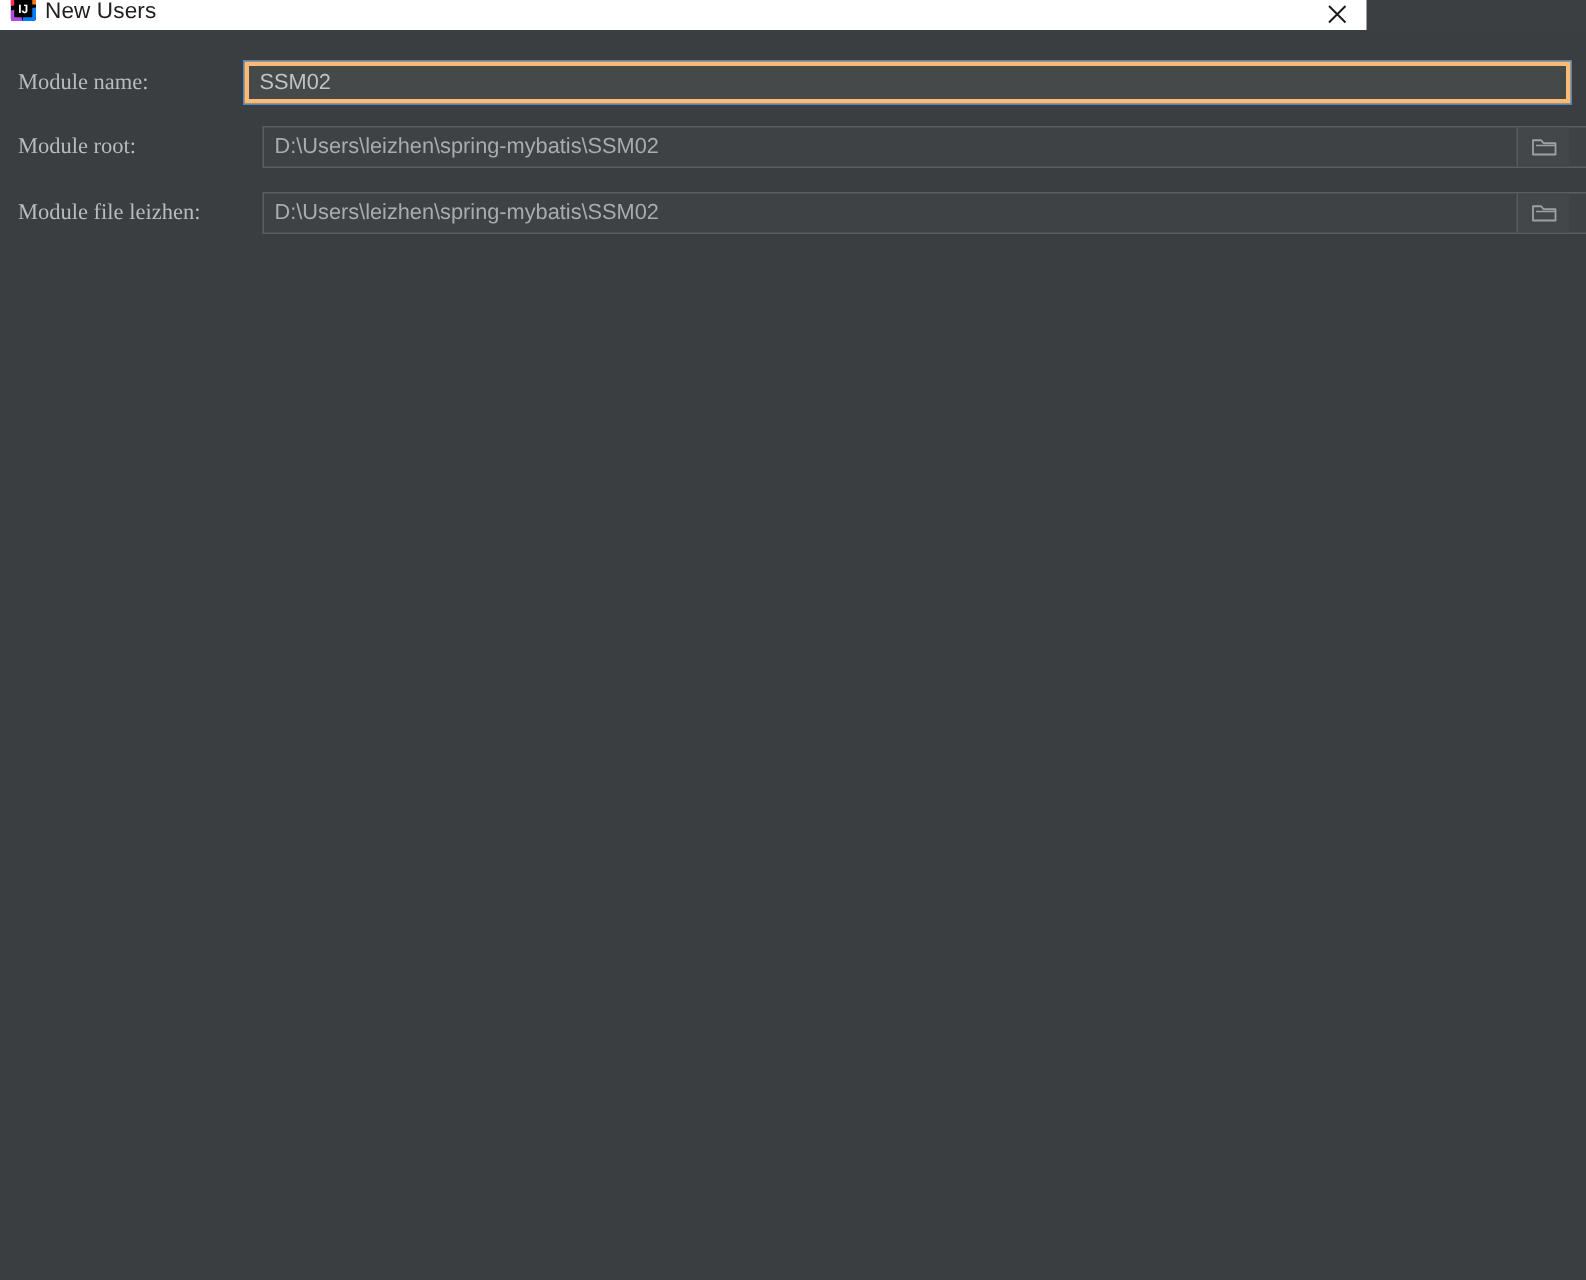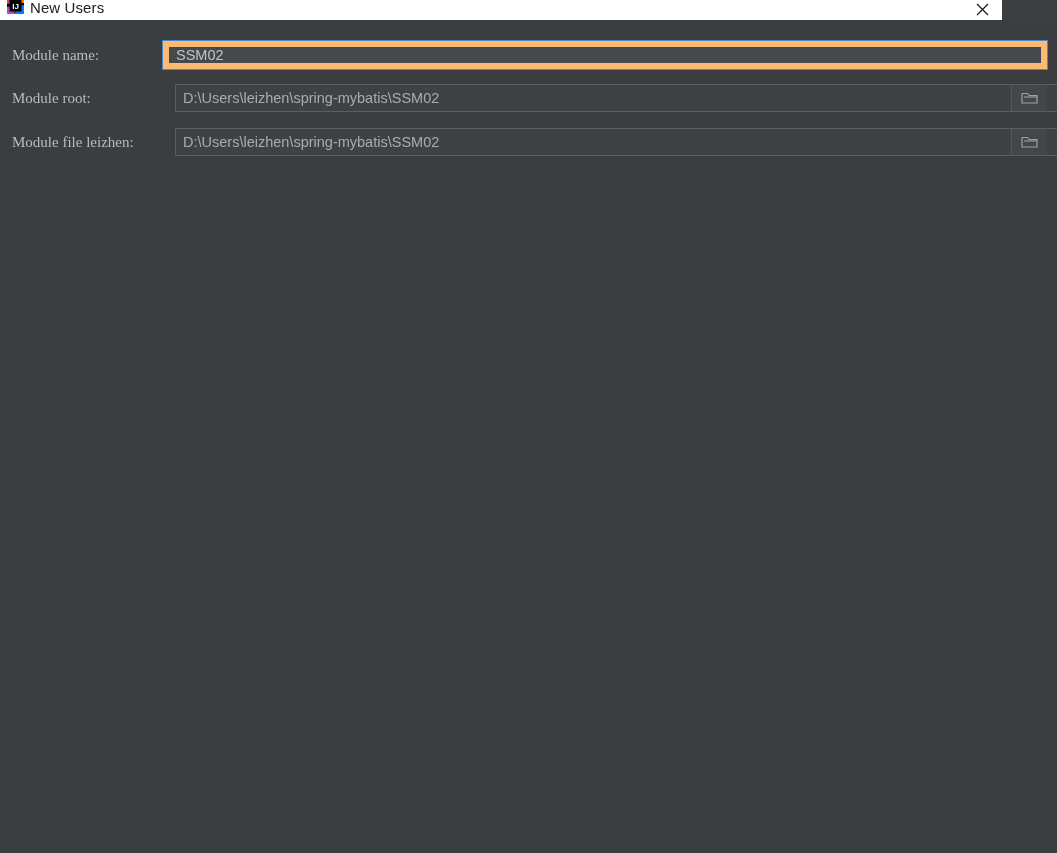--- a/index.html
+++ b/index.html
@@ -12,21 +12,21 @@
     overflow: hidden;
     background: #3c3f41;
     font-family: "Liberation Sans", sans-serif;
     -webkit-font-smoothing: antialiased;
   }
 
   
   .titlebar {
     position: absolute;
     left: 0; top: 0;
-    width: 1002px;
+    width: 911px;
     height: 20px;
     background: #ffffff;
     display: flex;
     align-items: center;
   }
   .app-icon {
     position: absolute;
     left: 7px;
     top: -3px;
     width: 17px;
@@ -107,21 +107,21 @@
     background: #45494a;
     border: 1px solid #5c6164;
     color: #a9acae;
     font-family: "Liberation Sans", sans-serif;
     font-size: 14.5px;
     padding: 0 7px;
     outline: none;
   }
   .text-input.focused {
     background: #45494a;
-    border: 6px solid #fdba74;
+    border: 3px solid #fdba74;
     box-shadow: 0 0 0 1px #4a88c7;
     color: #c0c3c4;
   }
   .text-input.readonlyish {
     background: #3f4244;
     border: 1px solid #5a5e60;
     margin-left: 12px;
   }
 
   .browse-btn {

